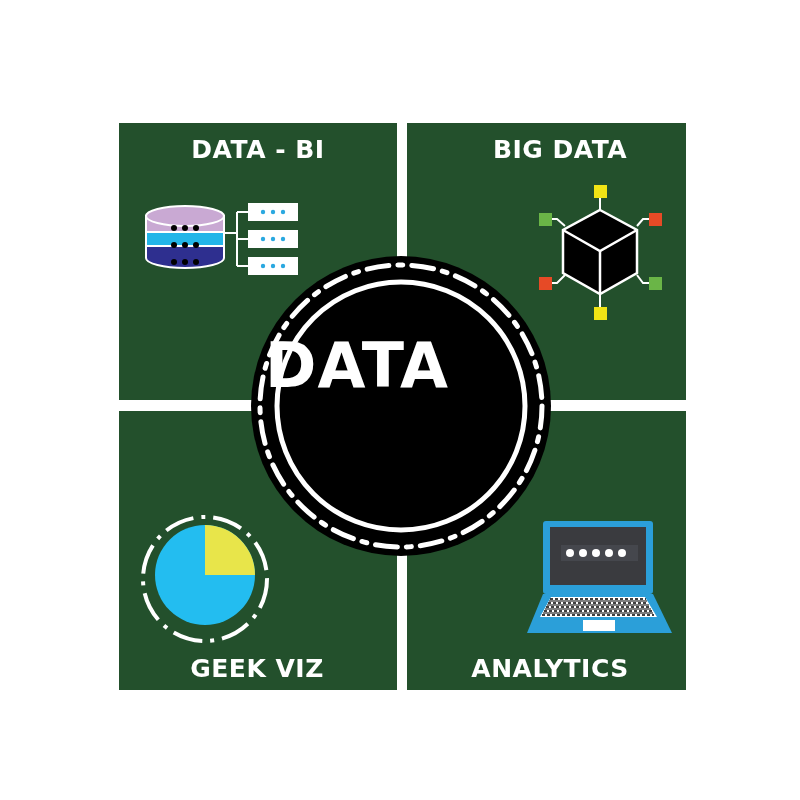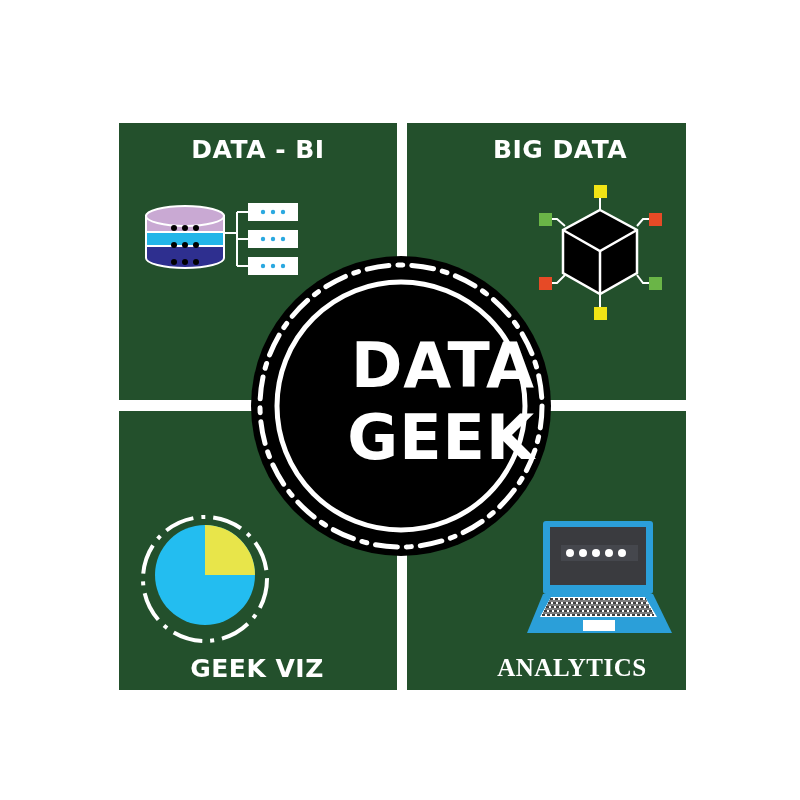--- a/index.html
+++ b/index.html
@@ -6,35 +6,35 @@
   body { width:800px; height:800px; background:#ffffff; position:relative; overflow:hidden;
          font-family:"DejaVu Sans", sans-serif; }
   .quad { position:absolute; background:#23502c; }
   .q-tl { left:119px; top:123px; width:278px; height:277px; }
   .q-tr { left:407px; top:123px; width:279px; height:277px; }
   .q-bl { left:119px; top:411px; width:278px; height:279px; }
   .q-br { left:407px; top:411px; width:279px; height:279px; }
   .label { position:absolute; color:#ffffff; font-weight:bold; font-size:25px; letter-spacing:0.5px;
            text-align:center; white-space:nowrap; }
   .svgabs { position:absolute; left:0; top:0; }
-  .center-text { position:absolute; left:265px; top:330px; width:270px; text-align:right;
+  .center-text { position:absolute; left:265px; top:330px; width:270px; text-align:left;
                  color:#fff; font-weight:bold; font-size:62px; line-height:72px; letter-spacing:1px; }
 </style>
 </head>
 <body>
 
 <div class="quad q-tl"></div>
 <div class="quad q-tr"></div>
 <div class="quad q-bl"></div>
 <div class="quad q-br"></div>
 
 <div class="label" style="left:158px; top:135px; width:200px;">DATA - BI</div>
 <div class="label" style="left:460px; top:135px; width:200px;">BIG DATA</div>
 <div class="label" style="left:157px; top:654px; width:200px;">GEEK VIZ</div>
-<div class="label" style="left:472px; top:654px; width:200px;font-family:Liberation Serif, serif;">ANALYTICS</div>
+<div class="label" style="left:450px; top:654px; width:200px;">ANALYTICS</div>
 
 <svg class="svgabs" width="800" height="800" viewBox="0 0 800 800">
 
   <g>
 
     <g stroke="#ffffff" stroke-width="2" fill="none">
       <line x1="224" y1="233" x2="237" y2="233"></line>
       <line x1="237" y1="212" x2="237" y2="266"></line>
       <line x1="237" y1="212" x2="248" y2="212"></line>
       <line x1="237" y1="239" x2="248" y2="239"></line>
@@ -136,14 +136,13 @@
 
   <g>
     <circle cx="401" cy="406" r="150" fill="#000"></circle>
     <circle cx="401" cy="406" r="141" fill="none" stroke="#fff" stroke-width="5" stroke-dasharray="22 9 5 9" stroke-linecap="round"></circle>
     <circle cx="401" cy="406" r="124" fill="none" stroke="#fff" stroke-width="5"></circle>
   </g>
 </svg>
 
 <div class="center-text">
   <div>DATA</div>
-  <div>GEEK</div>
 </div>
 
 </body></html>

